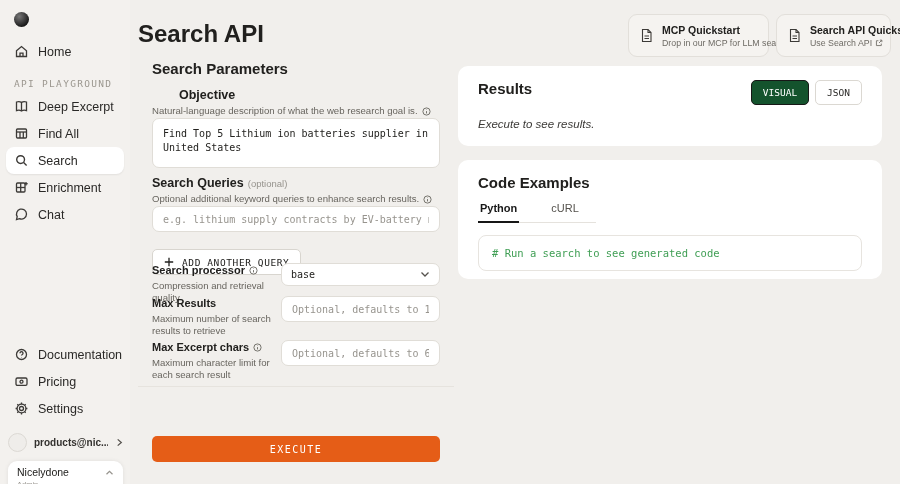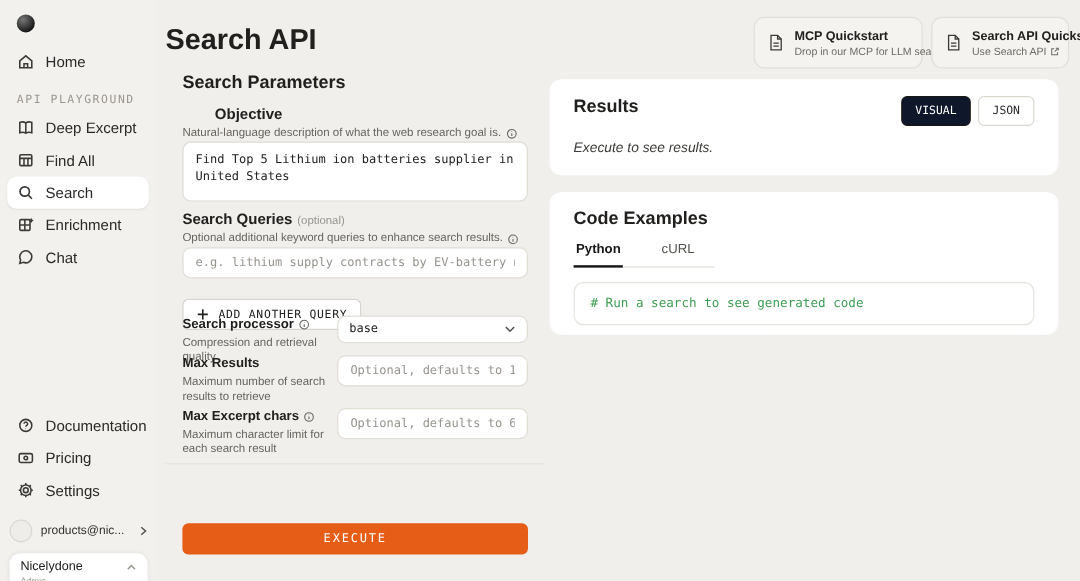--- a/index.html
+++ b/index.html
@@ -21,21 +21,21 @@
   .nav-group { position:absolute; left:6px; right:6px; display:flex; flex-direction:column; }
   .nav-item { display:flex; align-items:center; gap:9px; padding:0 8px; border-radius:8px;
               height:27px; font-size:12.5px; color:#2a2927; cursor:pointer; }
   .nav-item svg { stroke:#3c3a37; }
   .nav-item.active { background:#fff; box-shadow:0 1px 2px rgba(0,0,0,.07); }
   .section-label { position:absolute; left:14px; top:78px; font-size:9.5px; letter-spacing:1.3px;
                    color:#9b978f; }
   .account-row { position:absolute; left:8px; right:6px; top:430px; height:24px;
                  display:flex; align-items:center; gap:7px; cursor:pointer; }
   .avatar { width:19px; height:19px; border-radius:50%; border:1px solid #dcd9d4; background:#efedea; }
-  .account-email { font-size:10px; color:#33312e; flex:1; white-space:nowrap; overflow:hidden; }
+  .account-email { font-size:10px; color:#33312e; flex:1; white-space:nowrap; overflow:hidden;font-weight:bold; }
   .org-card { position:absolute; left:8px; right:7px; top:461px; height:34px; background:#fff;
               border-radius:9px 9px 0 0; box-shadow:0 0 4px rgba(0,0,0,.08); padding:5px 9px;
               display:flex; align-items:flex-start; justify-content:space-between; cursor:pointer; }
   .org-name { font-size:10.5px; color:#21201e; }
   .org-role { font-size:7.5px; color:#97948e; margin-top:2px; }
   .org-card svg { margin-top:4px; }
 
   
   .page-title { position:absolute; left:138px; top:20px; font-size:24px; font-weight:600; }
 
@@ -83,21 +83,21 @@
   .qs-sapi { left:776px; width:115px; }
   .qs-title { font-size:10.5px; font-weight:700; color:#21201e; white-space:nowrap; }
   .qs-sub { font-size:8.8px; color:#6e6b65; margin-top:2px; display:flex; align-items:center; gap:3px; white-space:nowrap; }
 
   .card { position:absolute; left:458px; width:424px; background:#fff; border-radius:10px; padding:14px 20px; }
   .results-card { top:66px; height:80px; }
   .card-title { font-size:15px; font-weight:600; }
   .results-head { display:flex; align-items:flex-start; justify-content:space-between; }
   .toggle-group { display:flex; gap:6px; }
   .toggle-btn { font-size:9.5px; padding:6px 11px; border-radius:5px; cursor:pointer; }
-  .toggle-visual { background:#0f172a; color:#fff; border:1px solid #171717; }
+  .toggle-visual { background:#14532d; color:#fff; border:1px solid #171717; }
   .toggle-json { background:#fff; color:#2a2927; border:1px solid #dbd8d2; }
   .empty-msg { font-style:italic; font-size:11.5px; color:#3c3a37; margin-top:13px; }
 
   .code-card { top:160px; height:119px; }
   .tabs { display:flex; margin-top:11px; border-bottom:1px solid #e5e2dd; width:118px; }
   .tab { font-size:11px; color:#55524d; padding:0 2px 7px 2px; cursor:pointer; }
   .tab.active { font-weight:700; color:#171717; border-bottom:2px solid #171717; margin-bottom:-1px; }
   .tab + .tab { margin-left:30px; }
   .code-block { margin-top:12px; border:1px solid #e7e4df; border-radius:8px; background:#fff;
                 padding:11px 13px; font-size:10.5px; color:#3f9e54; white-space:pre; }

